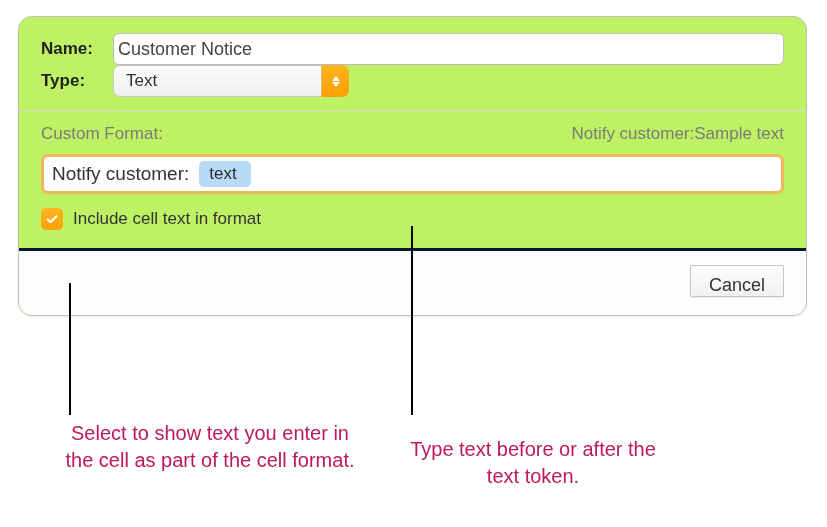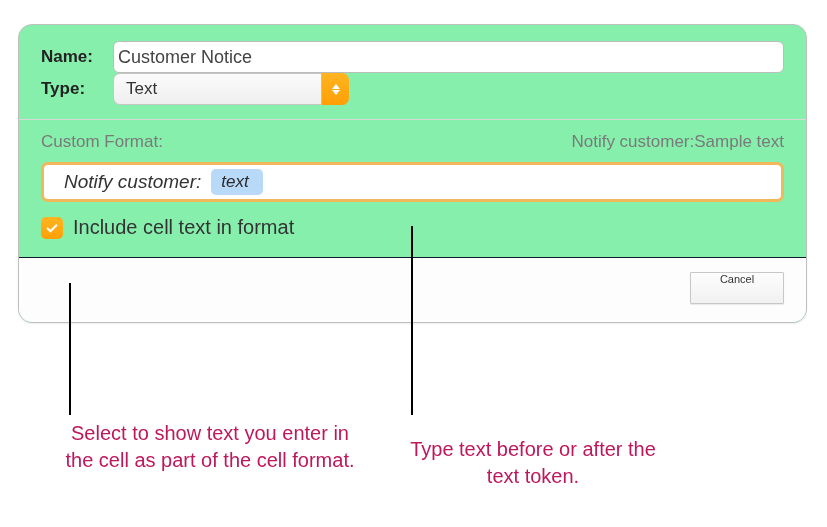--- a/index.html
+++ b/index.html
@@ -11,23 +11,23 @@
     color: #000;
     background: #fff;
   }
   .canvas {
     position: relative;
     width: 827px;
     height: 527px;
   }
   .dialog {
     position: absolute;
-    left: 18px; top: 24px;
+    left: 18px; top: 16px;
     width: 789px;
-    background: #86efac;
+    background: #bef264;
     border: 1px solid #bfbfbf;
     border-radius: 14px;
     box-shadow: 0 1px 2px rgba(0,0,0,0.08);
     overflow: hidden;
   }
   .section-top {
     padding: 16px 22px 14px 22px;
     border-bottom: 1px solid #d9d9d9;
   }
   .row {
@@ -80,42 +80,41 @@
     align-items: center;
     justify-content: center;
     gap: 1px;
   }
   .chev { width: 0; height: 0; }
   .chev.up { border-left: 4px solid transparent; border-right: 4px solid transparent; border-bottom: 5px solid #fff; }
   .chev.down { border-left: 4px solid transparent; border-right: 4px solid transparent; border-top: 5px solid #fff; }
 
   .section-mid {
     padding: 12px 22px 18px 22px;
-    border-bottom: 1px solid #0f172a;
+    border-bottom: 3px solid #0f172a;
   }
   .mid-head {
     display: flex;
     justify-content: space-between;
     color: #7a7a7a;
     font-size: 17px;
     margin-bottom: 10px;
   }
   .format-field {
     width: 100%;
     height: 40px;
     border: 3px solid #f2b75a;
     border-radius: 7px;
     background: #fff;
     display: flex;
     align-items: center;
-    padding: 0 20px;
+    padding: 0 8px;
     font-size: 19px;
     color: #333;
     gap: 10px;
-    font-style: italic;
   }
   .token {
     display: inline-flex;
     align-items: center;
     padding: 0 14px 0 10px;
     height: 26px;
     border-radius: 5px;
     background: #b8daf8;
     color: #2a2a2a;
     font-size: 17px;
@@ -129,38 +128,38 @@
   .cbox {
     width: 22px; height: 22px;
     border-radius: 5px;
     background: linear-gradient(#ffb520, #ff9f05);
     display: flex;
     align-items: center;
     justify-content: center;
   }
   .cbox svg { width: 14px; height: 14px; }
   .checkbox-label {
-    font-size: 20px;
+    font-size: 17px;
     color: #333;
   }
 
   .section-bot {
     padding: 14px 22px 18px 22px;
     display: flex;
     justify-content: flex-end;
     gap: 14px;
     background: #fdfdfd;
   }
   .btn {
     min-width: 94px;
     height: 32px;
     border-radius: 1px;
-    font-size: 11px;
-    display: flex;
-    align-items: flex-start;
+    font-size: 18px;
+    display: flex;
+    align-items: flex-end;
     justify-content: center;
     cursor: default;
   }
   .btn-cancel {
     background: linear-gradient(#fdfdfd, #f1f1f1);
     border: 1px solid #c7c7c7;
     color: #333;
     box-shadow: 0 1px 1px rgba(0,0,0,0.08);
   }
   .btn-ok {

